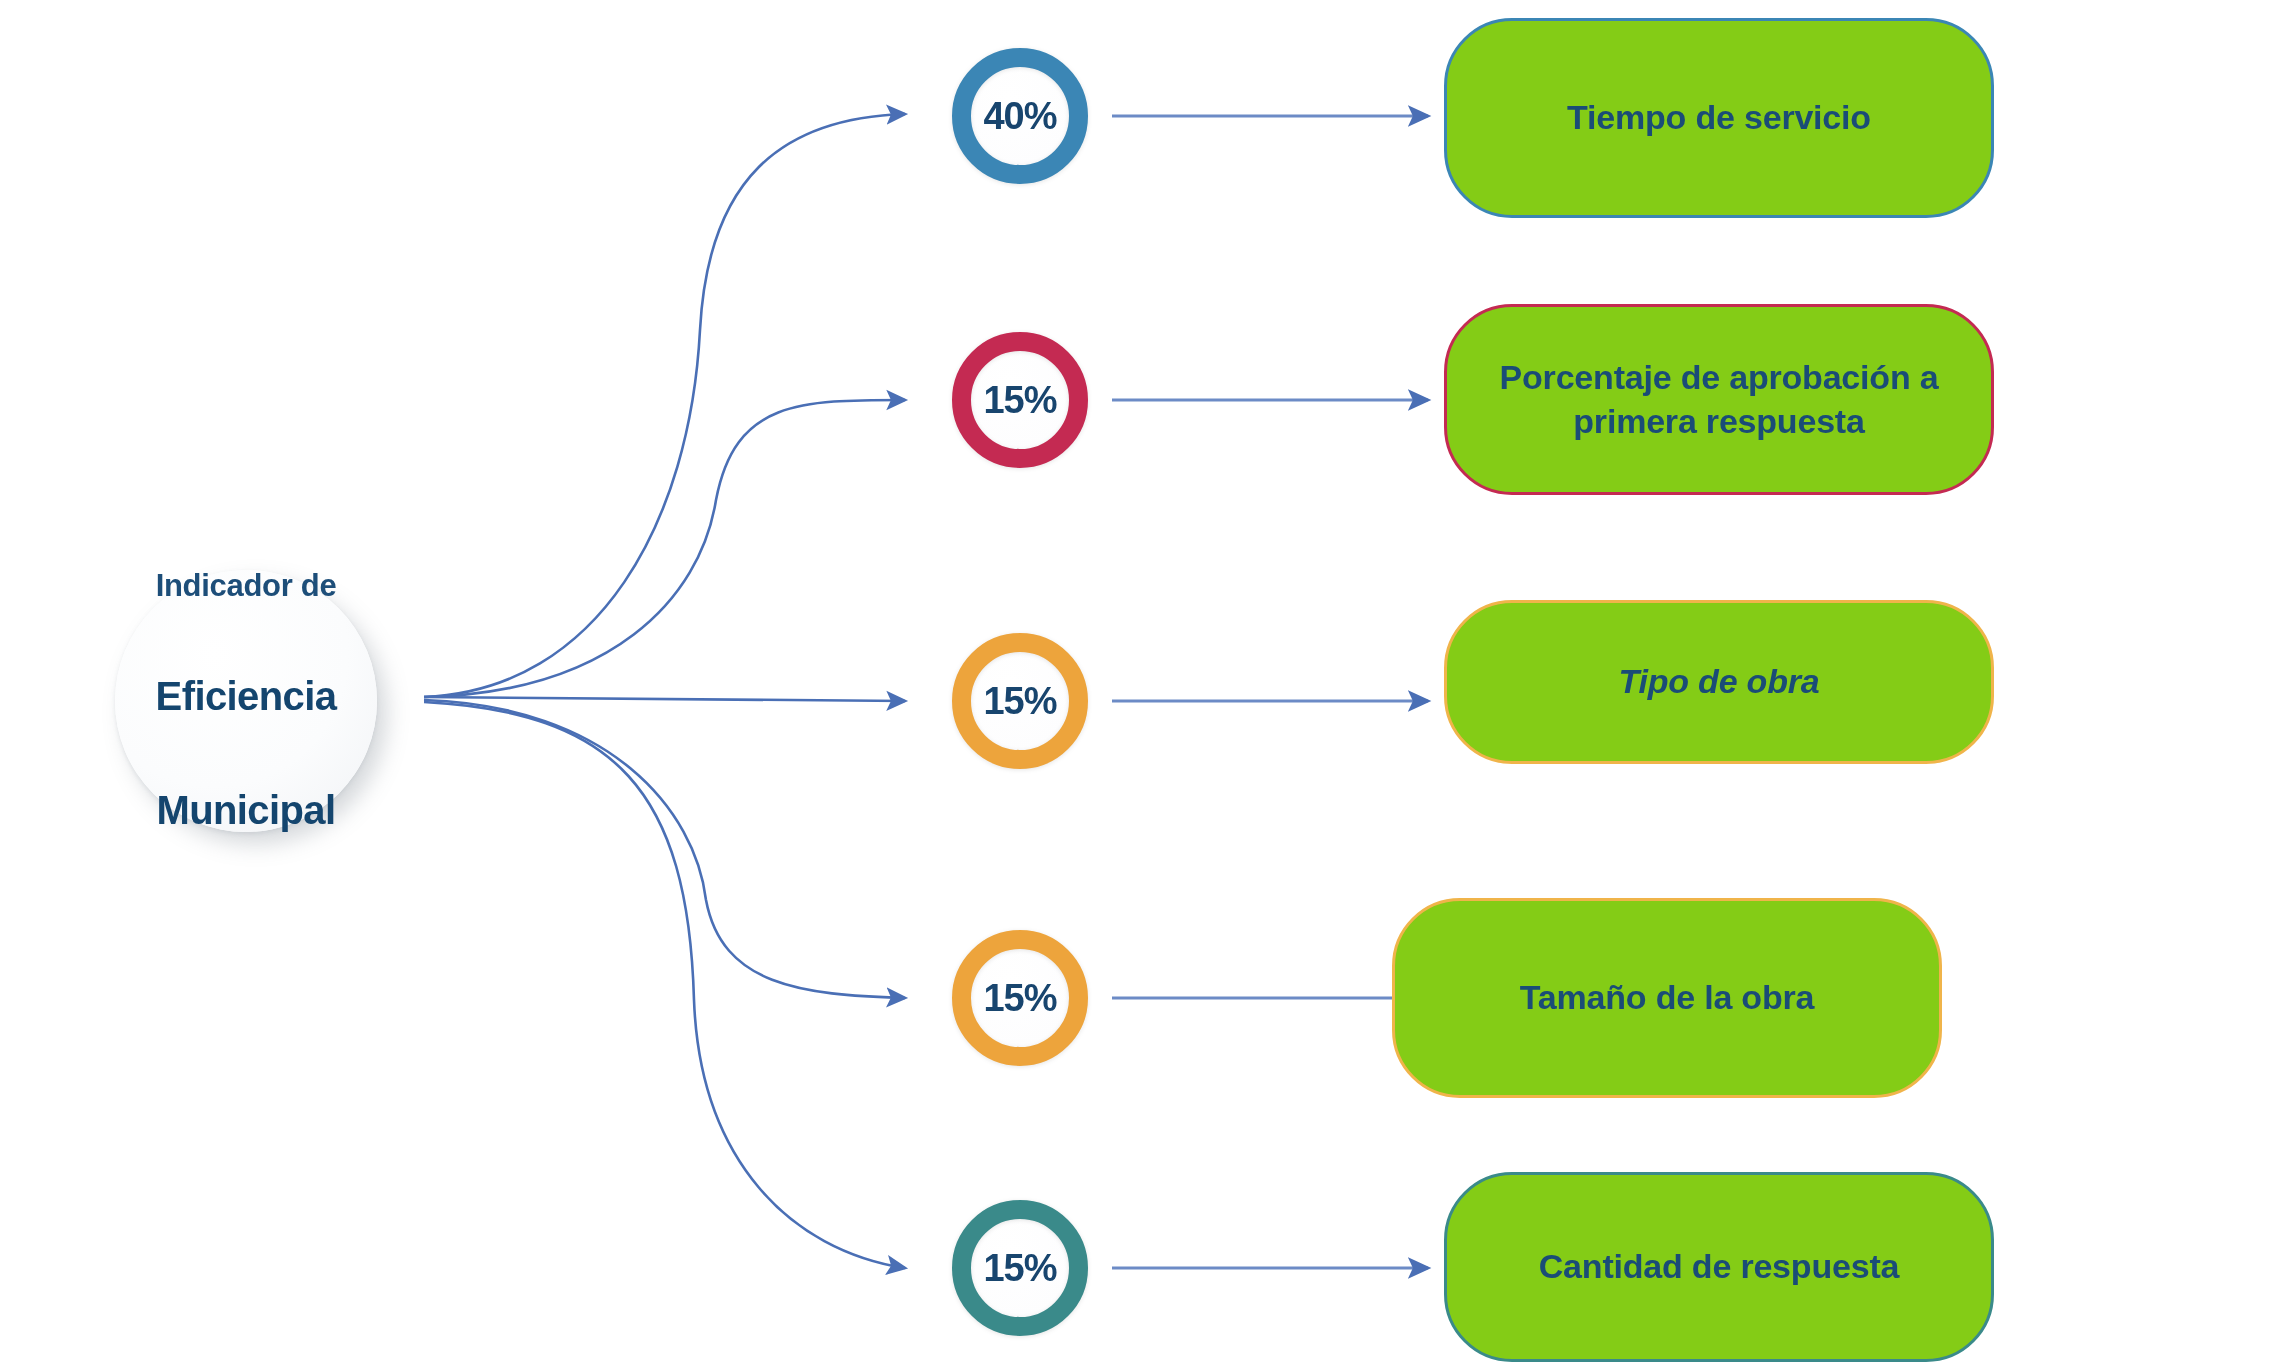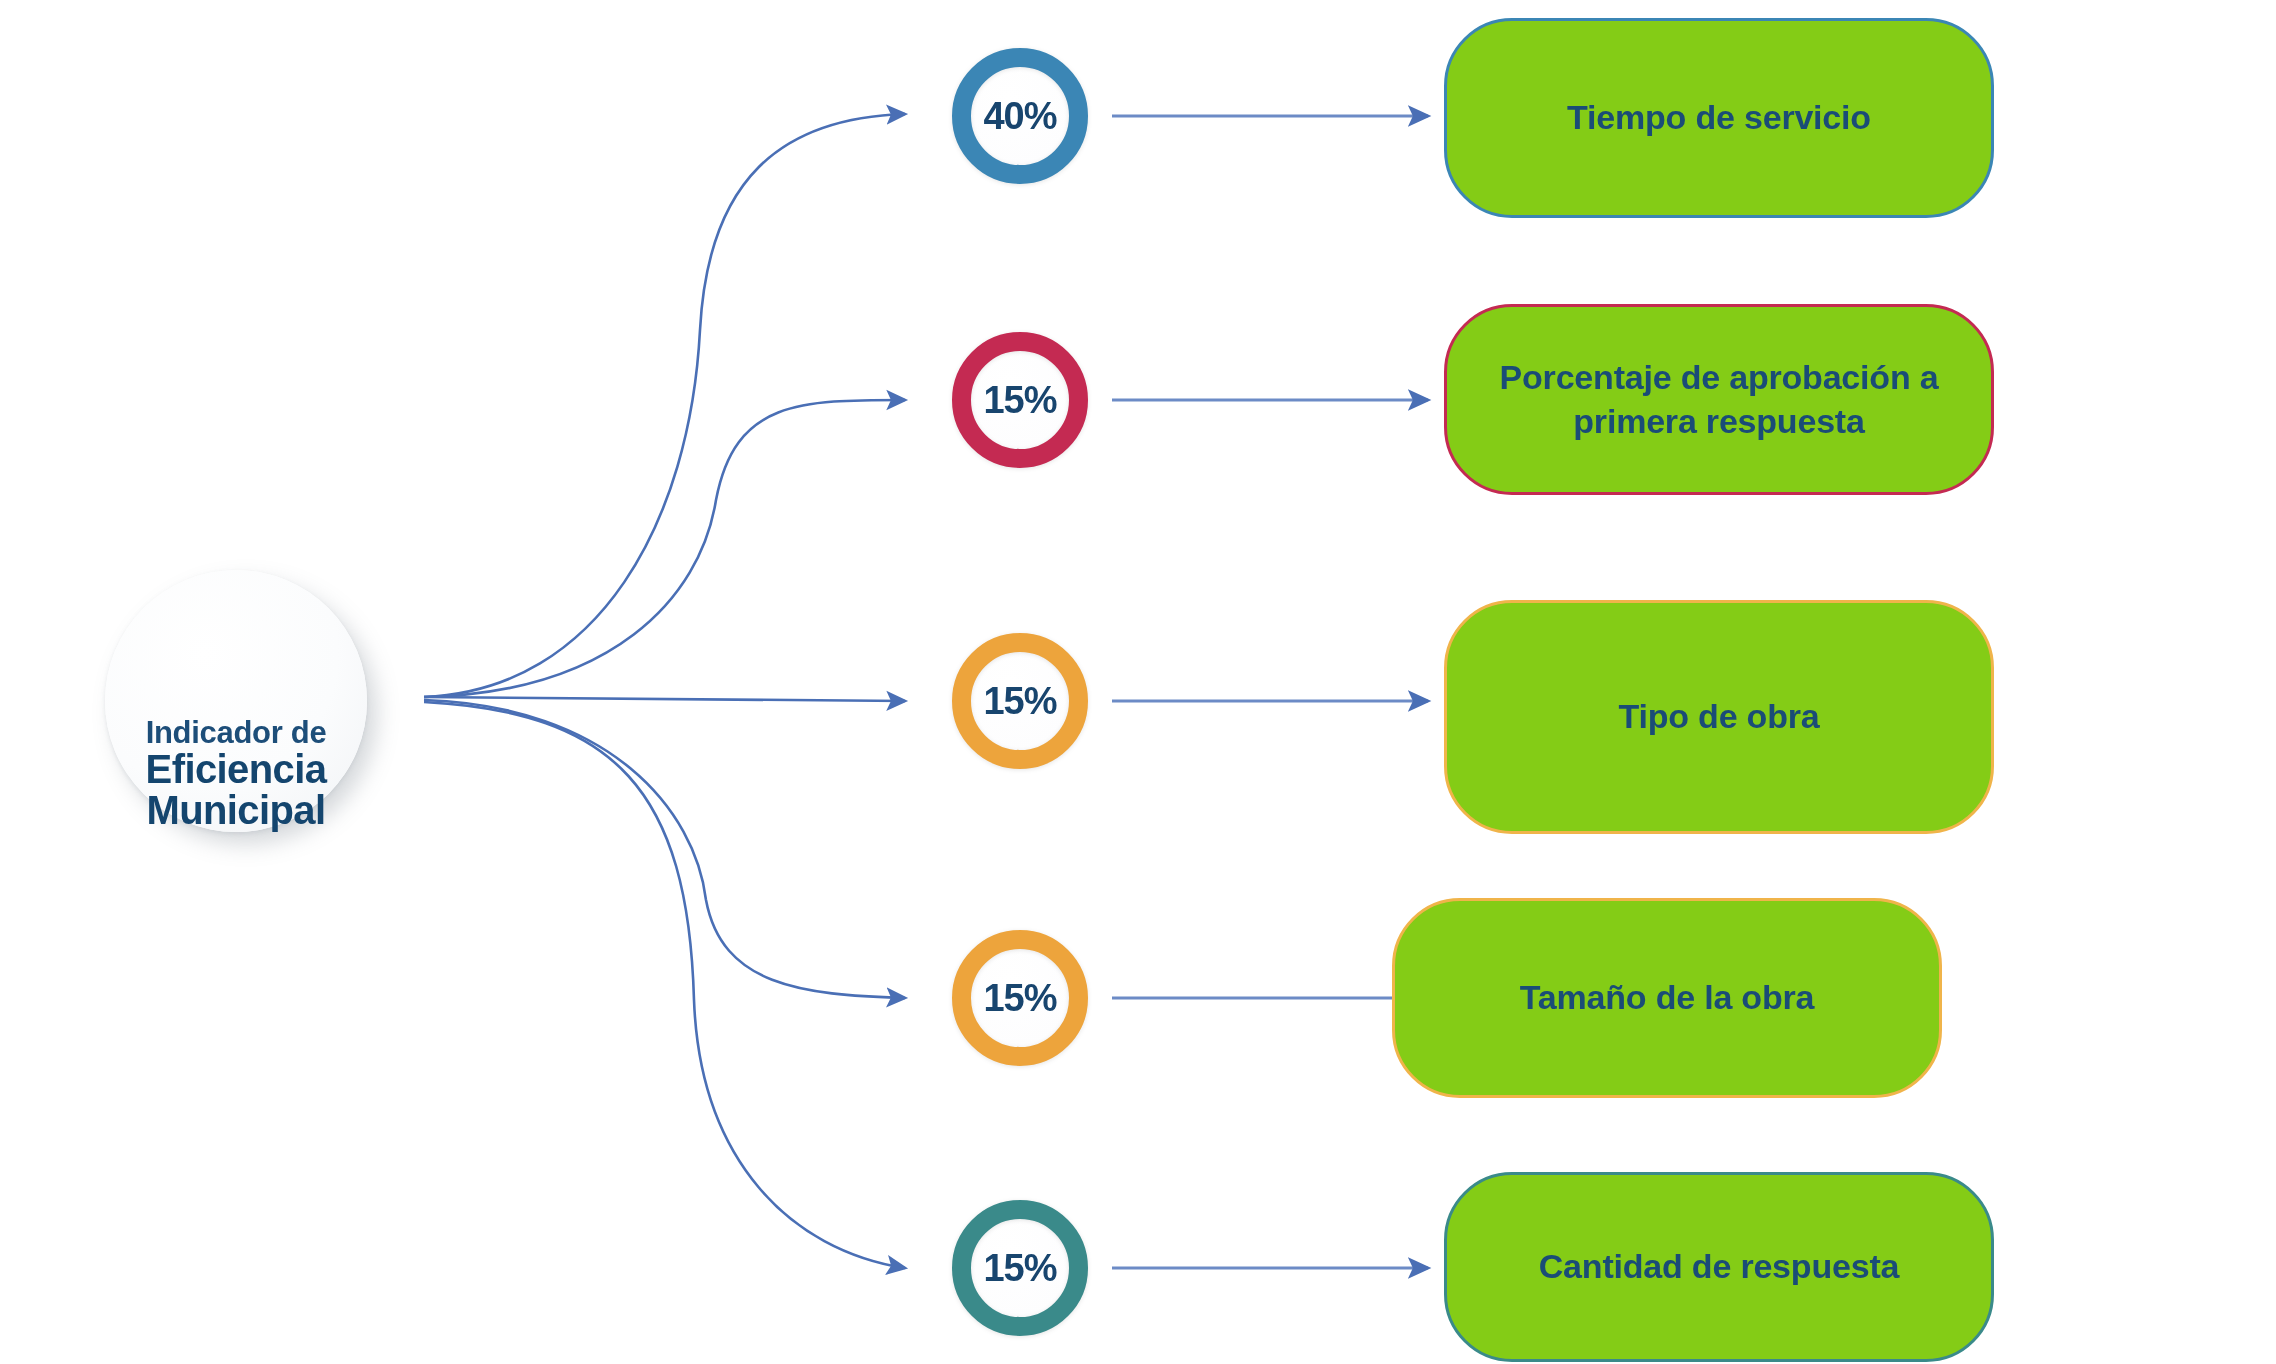--- a/index.html
+++ b/index.html
@@ -28,32 +28,32 @@
     left: 0;
     top: 0;
     width: 2276px;
     height: 1364px;
     z-index: 1;
   }
 
   
   .hub {
     position: absolute;
-    left: 105px;
+    left: 115px;
     top: 570px;
     width: 262px;
     height: 262px;
     border-radius: 50%;
     background: radial-gradient(circle at 38% 32%, #ffffff 0%, #fbfcfd 55%, #f0f2f5 100%);
     box-shadow: 10px 12px 22px rgba(120,128,140,0.30),
                 0 2px 4px rgba(140,148,160,0.18);
     display: flex;
     flex-direction: column;
     align-items: center;
-    justify-content: flex-end;
+    justify-content: space-between;
     z-index: 3;
     box-sizing: border-box;
   }
   .hub-line1 {
     color: #1D4E79;
     font-size: 31px;
     font-weight: 600;
     line-height: 1.04;
     letter-spacing: -0.3px;
     white-space: nowrap;
@@ -170,21 +170,21 @@
   <div class="ring" style="left:952px; top:1200px; --ring-color:#3A8A8A;">
     <span class="ring-label">15%</span>
   </div>
 
   <div class="pill" style="left:1444px; top:18px; width:550px; height:200px; --pill-color:#3B86B5;">
     <span class="pill-label">Tiempo de servicio</span>
   </div>
   <div class="pill" style="left:1444px; top:304px; width:550px; height:191px; --pill-color:#C42A52;">
     <span class="pill-label">Porcentaje de aprobación a primera respuesta</span>
   </div>
-  <div class="pill" style="left:1444px; top:600px; width:550px; height:234px; --pill-color:#F0B44A;">
+  <div class="pill" style="left:1444px; top:600px; width:550px; height:164px;font-style:italic; --pill-color:#F0B44A;">
     <span class="pill-label">Tipo de obra</span>
   </div>
   <div class="pill" style="left:1392px; top:898px; width:550px; height:200px; --pill-color:#F0B44A;">
     <span class="pill-label">Tamaño de la obra</span>
   </div>
   <div class="pill" style="left:1444px; top:1172px; width:550px; height:190px; --pill-color:#3A8A8A;">
     <span class="pill-label">Cantidad de respuesta</span>
   </div>
 
 </div>

